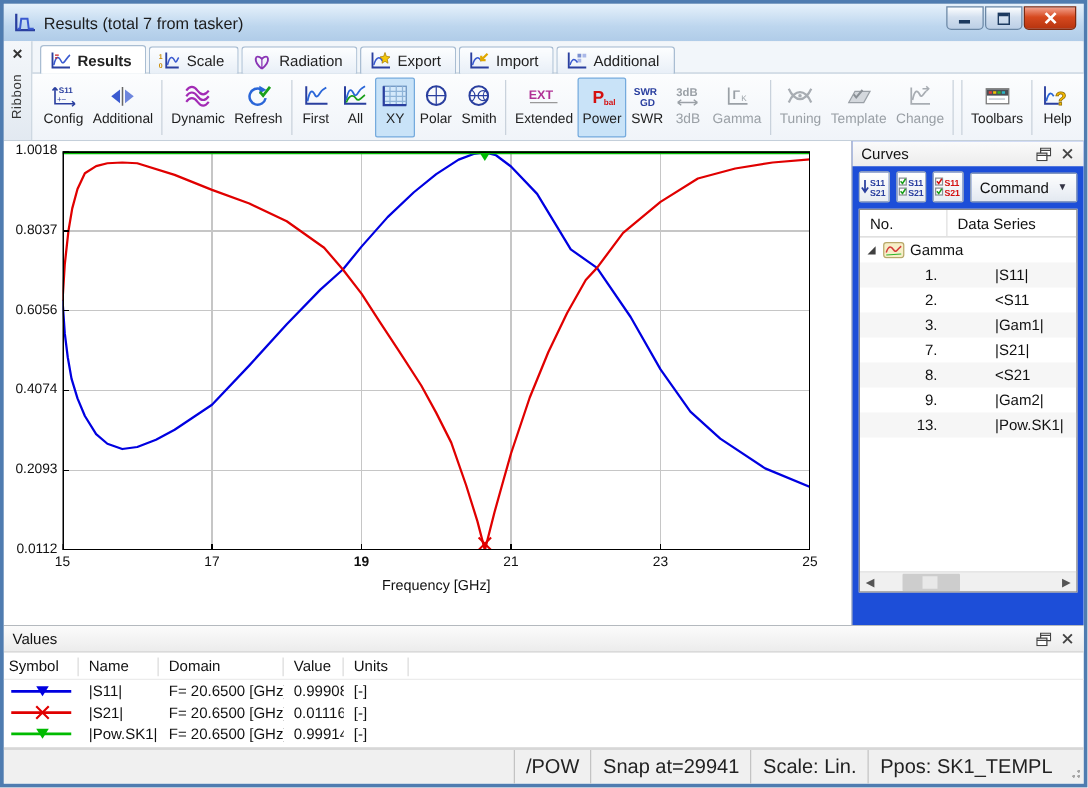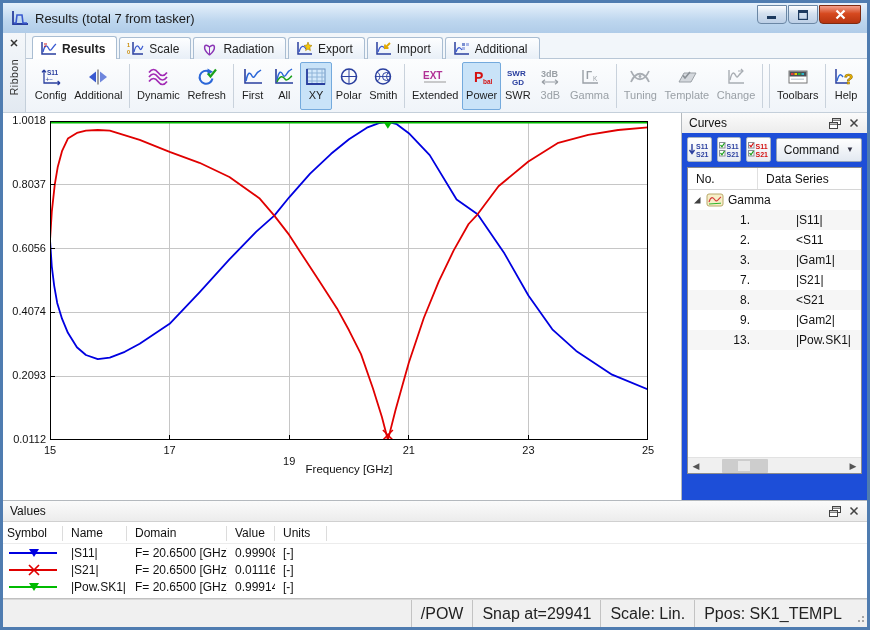--- a/index.html
+++ b/index.html
@@ -432,21 +432,21 @@
             <rect x="0.5" y="0.5" width="597" height="318" fill="none" stroke="#000" stroke-width="1.4" shape-rendering="crispEdges"></rect>
           </svg>
           <div class="ylab" style="top: 320px;">0.0112</div>
           <div class="ylab" style="top: 256.206px;">0.2093</div>
           <div class="ylab" style="top: 192.413px;">0.4074</div>
           <div class="ylab" style="top: 128.587px;">0.6056</div>
           <div class="ylab" style="top: 64.7936px;">0.8037</div>
           <div class="ylab" style="top: 1px;">1.0018</div>
           <div class="xlab" style="left: 30px; top: 331px;">15</div>
           <div class="xlab" style="left: 149.6px; top: 331px;">17</div>
-          <div class="xlab" style="left: 269.2px; top: 342px;">19</div>
+          <div class="xlab" style="left: 269.2px; top: 331px; font-weight: bold;">19</div>
           <div class="xlab" style="left: 388.8px; top: 331px;">21</div>
           <div class="xlab" style="left: 508.4px; top: 331px;">23</div>
           <div class="xlab" style="left: 628px; top: 331px;">25</div>
         </div>
     </div>
 
     <div class="curves">
       <div class="paneltitle">
         <span class="pt">Curves</span>
         <span class="pticon">

